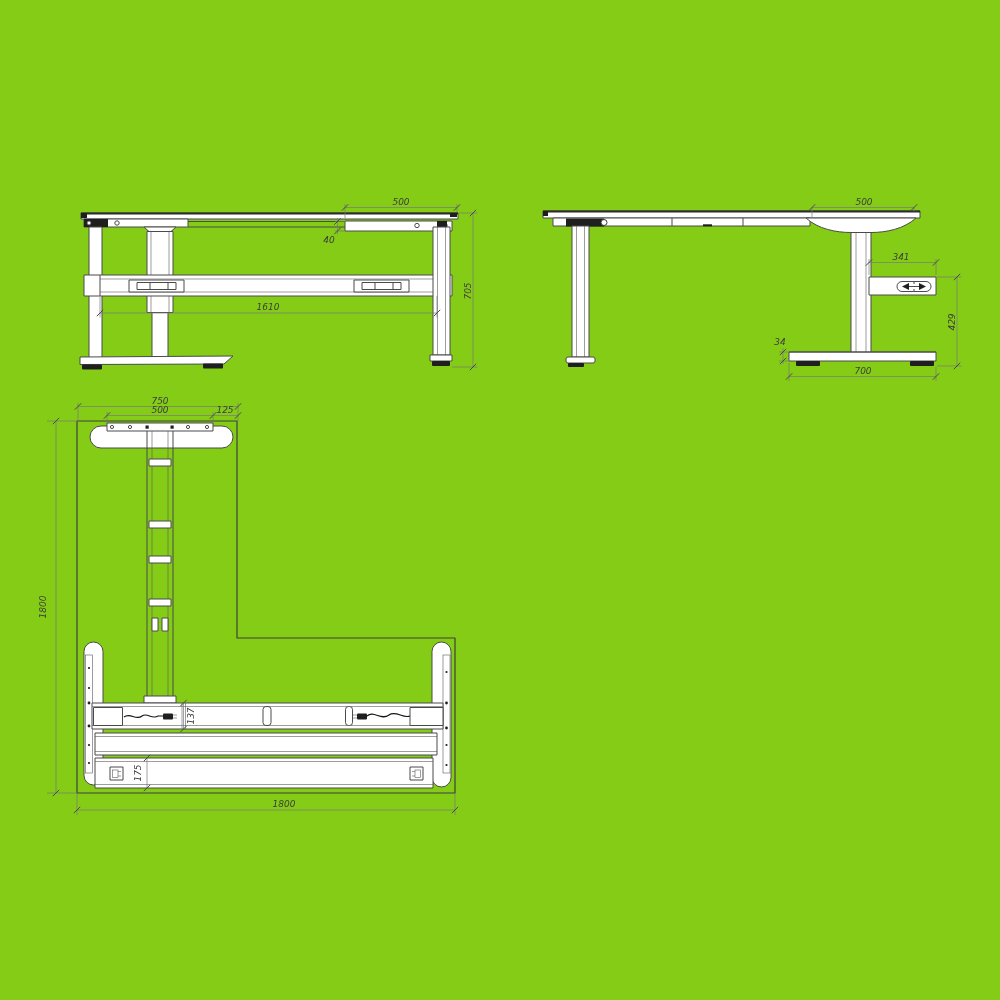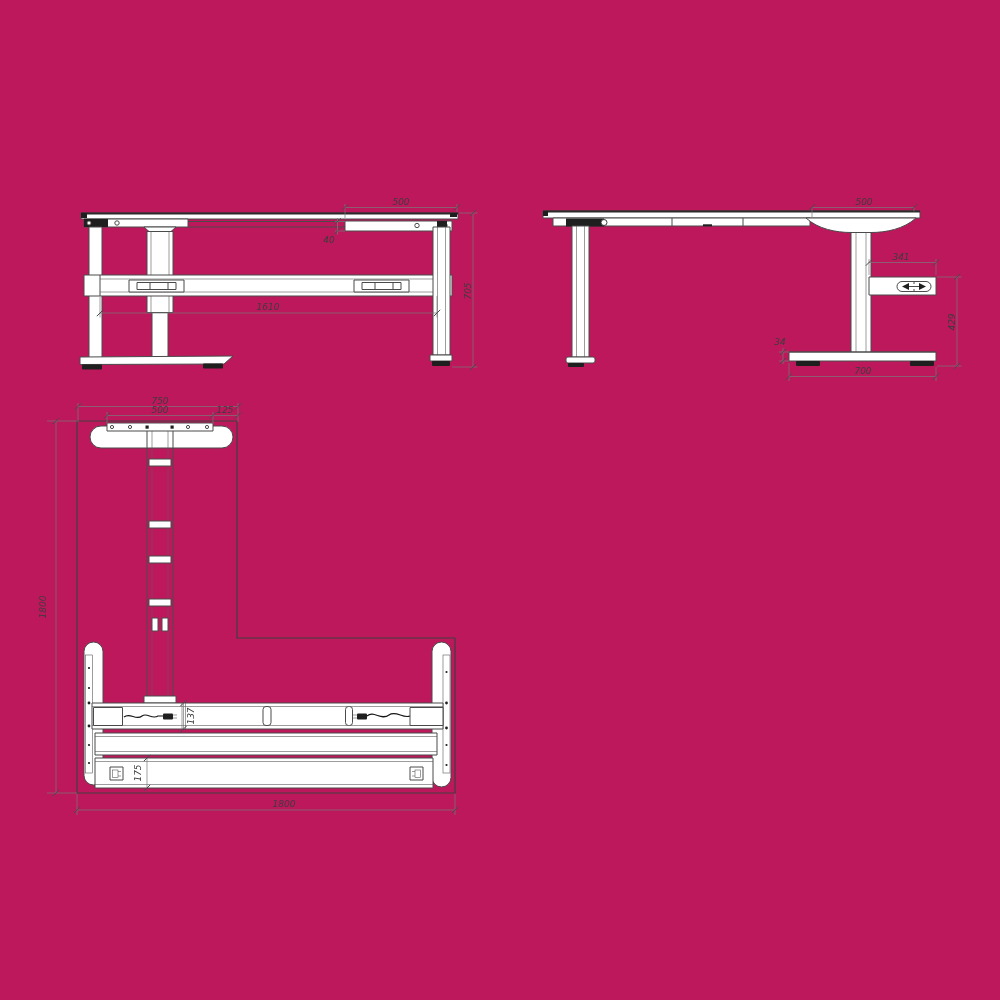--- a/index.html
+++ b/index.html
@@ -1,16 +1,16 @@
 <!DOCTYPE html>
 <html><head>
 <meta charset="utf-8">
 <style>
   html,body{margin:0;padding:0;background:#ffffff;}
-  .canvas{position:relative;width:1000px;height:1000px;background:#be185d;overflow:hidden;}
+  .canvas{position:relative;width:1000px;height:1000px;background:#84cc16;overflow:hidden;}
   svg{display:block;}
   .ln{stroke:#4a4a4a;stroke-width:1;fill:none;stroke-linejoin:round;stroke-linecap:butt;}
   .lnw{stroke:#4a4a4a;stroke-width:1;fill:#ffffff;stroke-linejoin:round;}
   .ln2{stroke:#2b2b2b;stroke-width:2;fill:none;}
   .thin{stroke:#5a5a5a;stroke-width:.6;fill:none;}
   .dim{stroke:#7a7a7a;stroke-width:.7;fill:none;}
   .tick{stroke:#4a4a4a;stroke-width:1;}
   .dark{fill:#1f1f1f;stroke:none;}
   .cab{stroke:#161616;stroke-width:1.2;fill:none;}
   text.d{font-family:"DejaVu Sans",sans-serif;font-style:italic;font-size:9px;fill:#3c3c3c;text-anchor:middle;}

